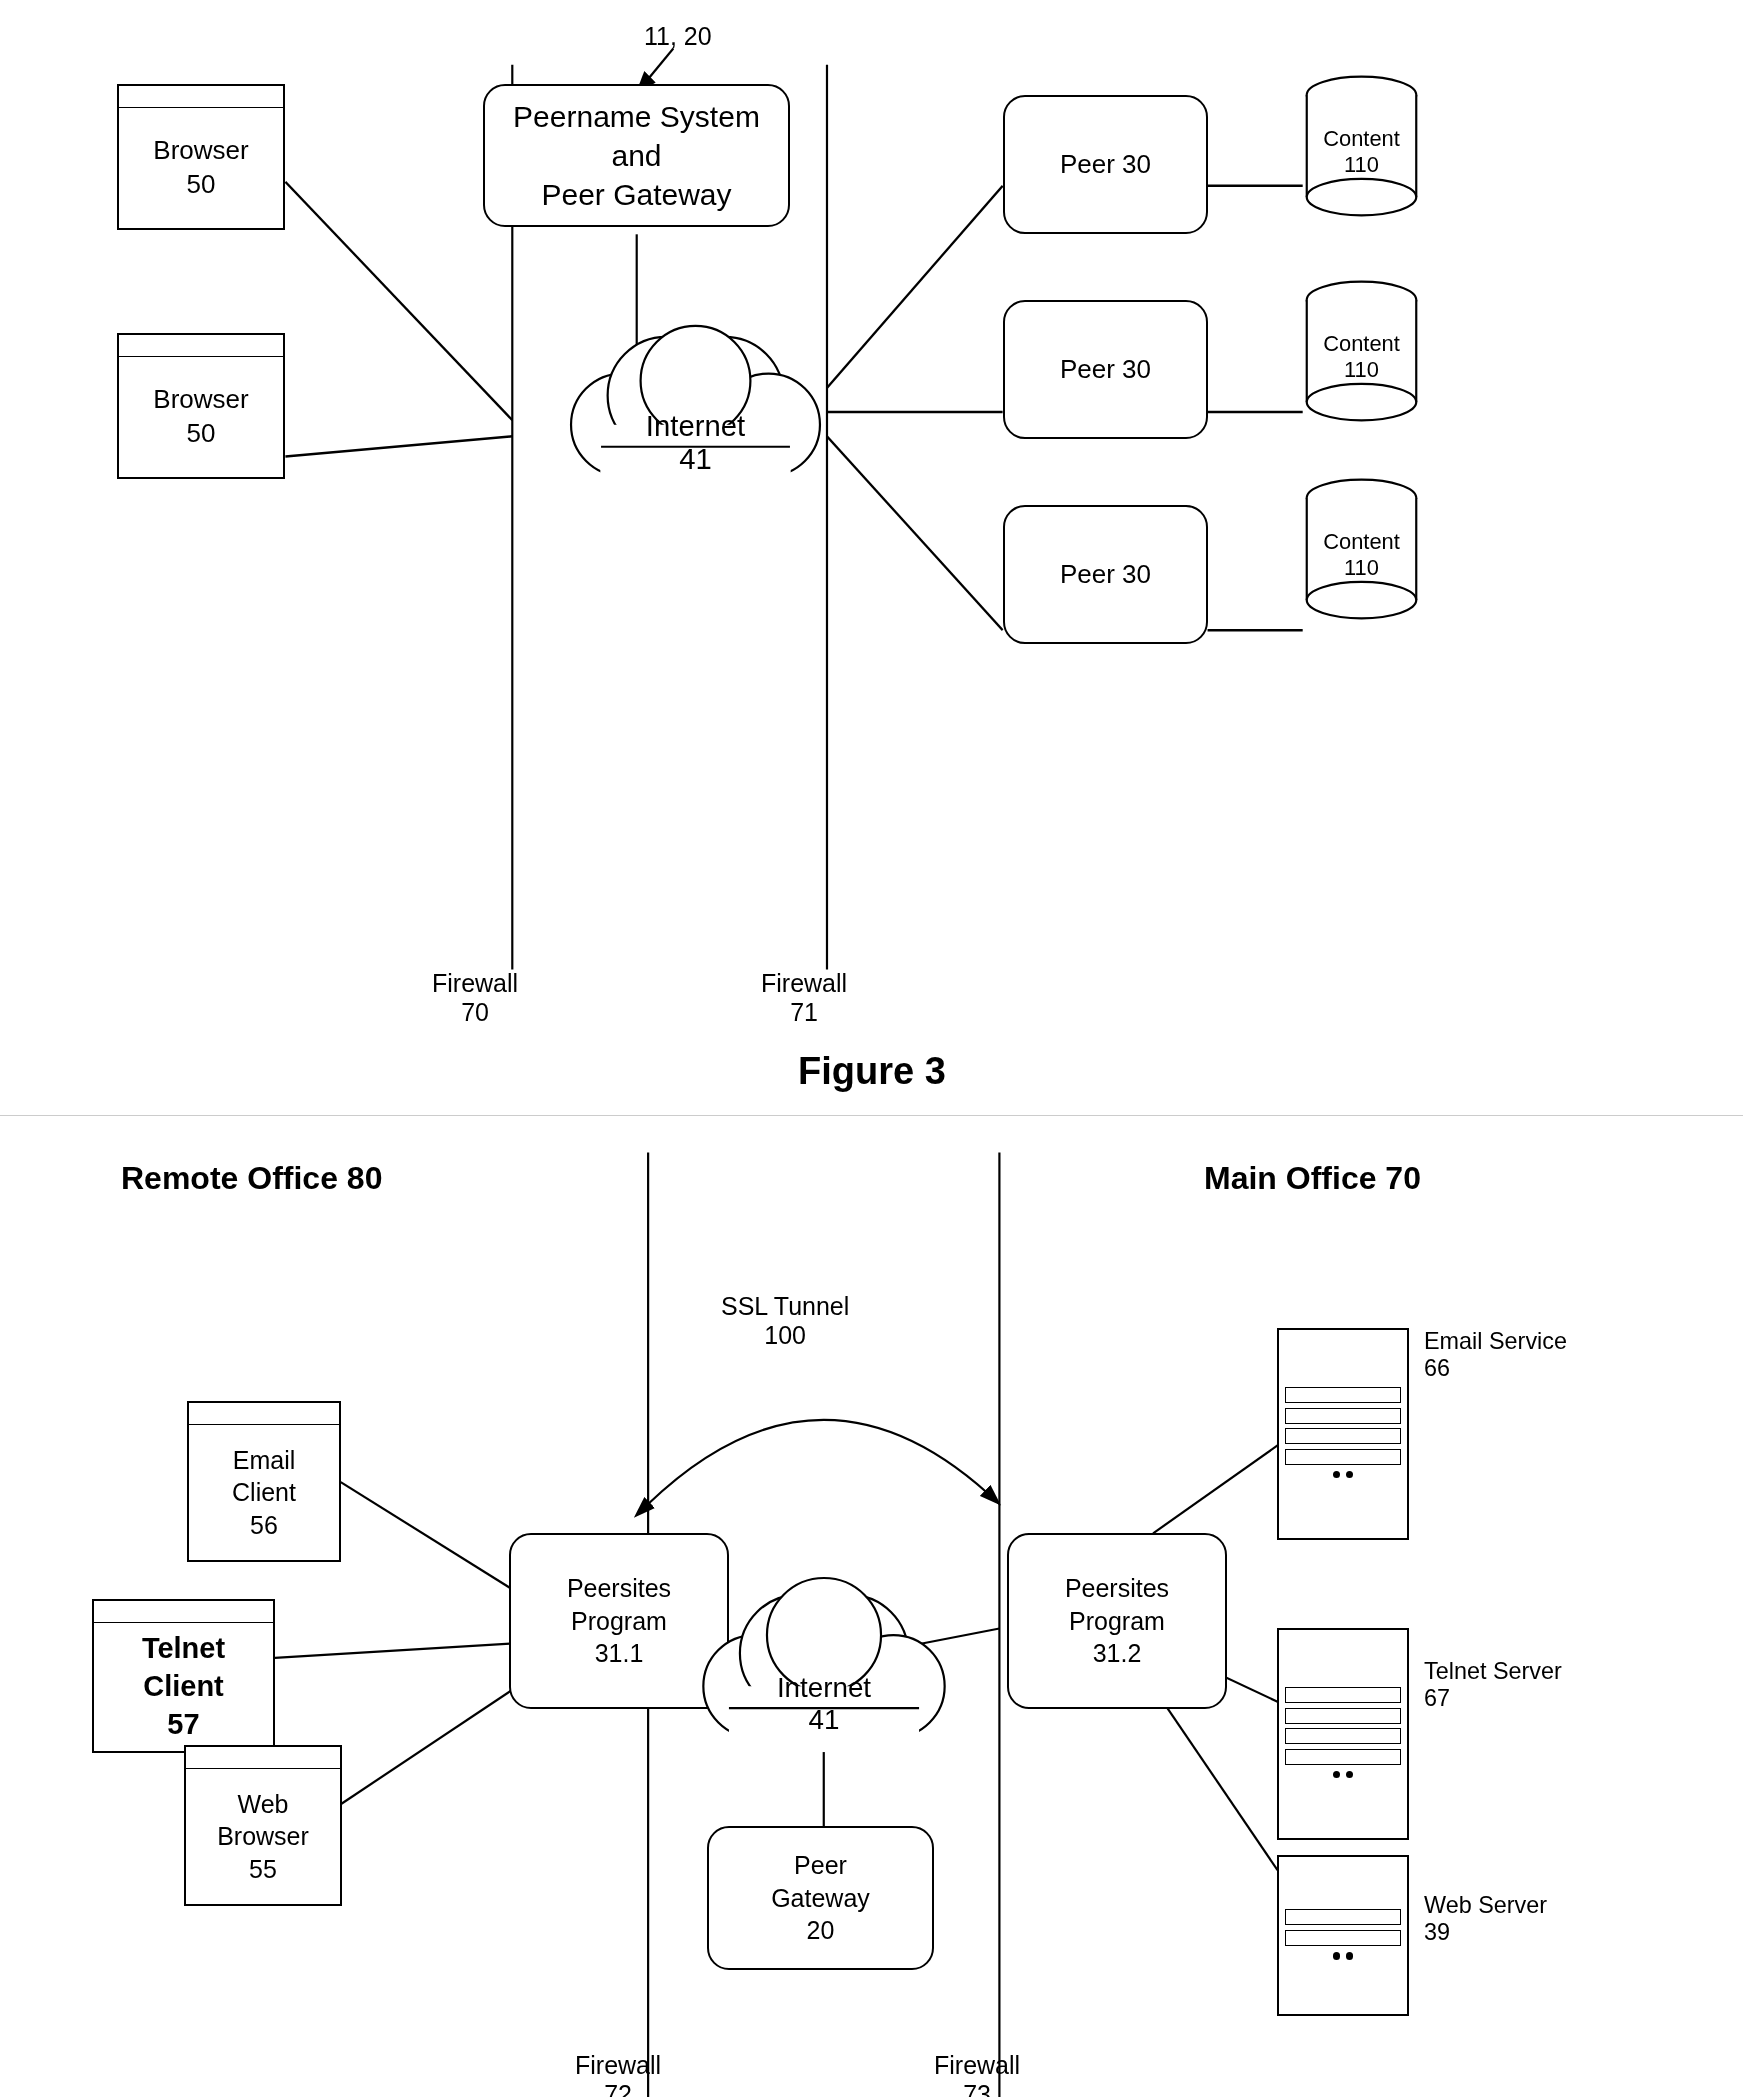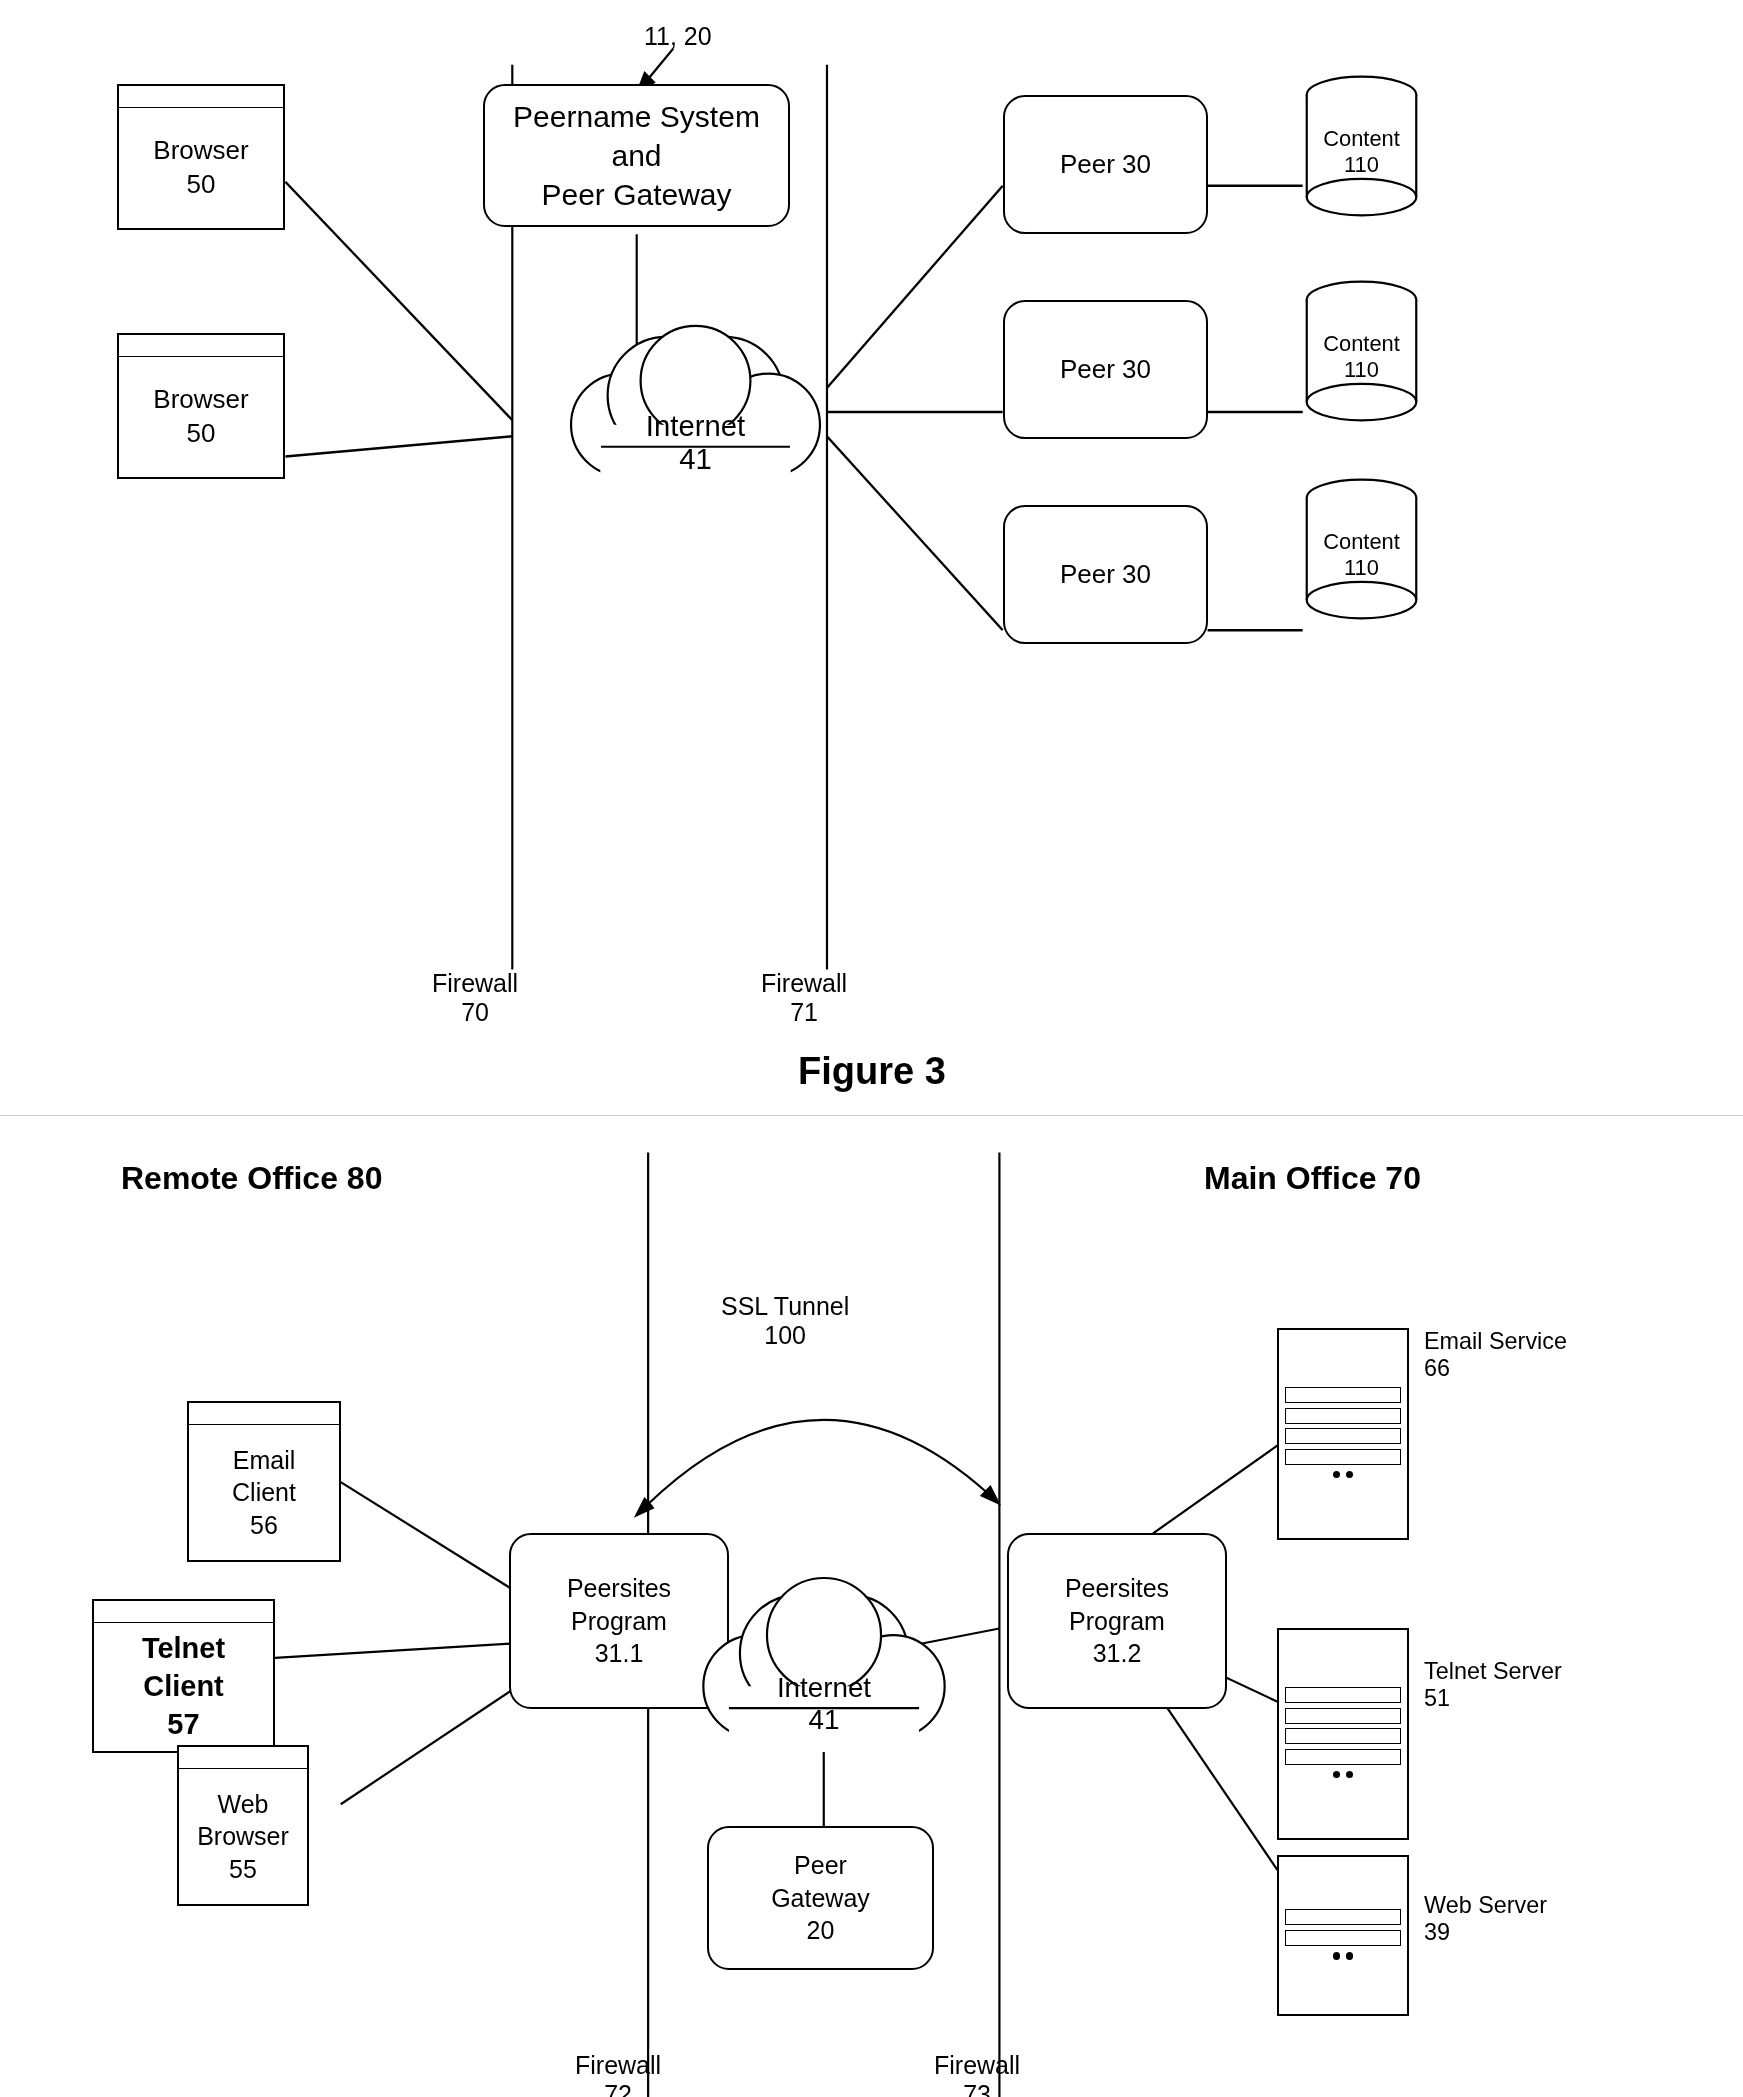--- a/index.html
+++ b/index.html
@@ -327,21 +327,21 @@
 
   <div class="box" style="left:44px;top:483px;width:183px;height:154px;font-size:25px;">
     <div class="browser-titlebar"></div>
     <div class="browser-content">
       <span style="white-space:pre;font-size:29px;font-weight:bold;">Telnet
 Client
 57</span>
     </div>
   </div>
 
-  <div class="box" style="left:129px;top:629px;width:132px;height:161px;font-size:25px;">
+  <div class="box" style="left:136px;top:629px;width:158px;height:161px;font-size:25px;">
     <div class="browser-titlebar"></div>
     <div class="browser-content">
       <span style="white-space:pre;font-size:25px;">Web
 Browser
 55</span>
     </div>
   </div>
 
   <div class="box rounded-box" style="left:461px;top:417px;width:220px;height:176px;font-size:25px;">
     <span style="white-space:pre;text-align:center;">Peersites
@@ -400,21 +400,21 @@
     <div class="server-rack-row"></div>
     <div class="server-rack-row"></div>
     <div class="server-rack-row"></div>
     <div class="server-rack-row"></div>
     <div class="server-rack-dots">
       <div class="server-rack-dot"></div>
       <div class="server-rack-dot"></div>
     </div>
   </div>
   <div style="position:absolute;top:542px;left:1376px;font-size:23.4px;white-space:pre;">Telnet Server
-51</div>
+67</div>
 
   <div class="server-rack" style="left:1229px;top:739px;width:132px;height:161px;">
     <div class="server-rack-row"></div>
     <div class="server-rack-row"></div>
     <div class="server-rack-dots">
       <div class="server-rack-dot"></div>
       <div class="server-rack-dot"></div>
     </div>
   </div>
   <div style="position:absolute;top:776px;left:1376px;font-size:23.4px;white-space:pre;">Web Server

